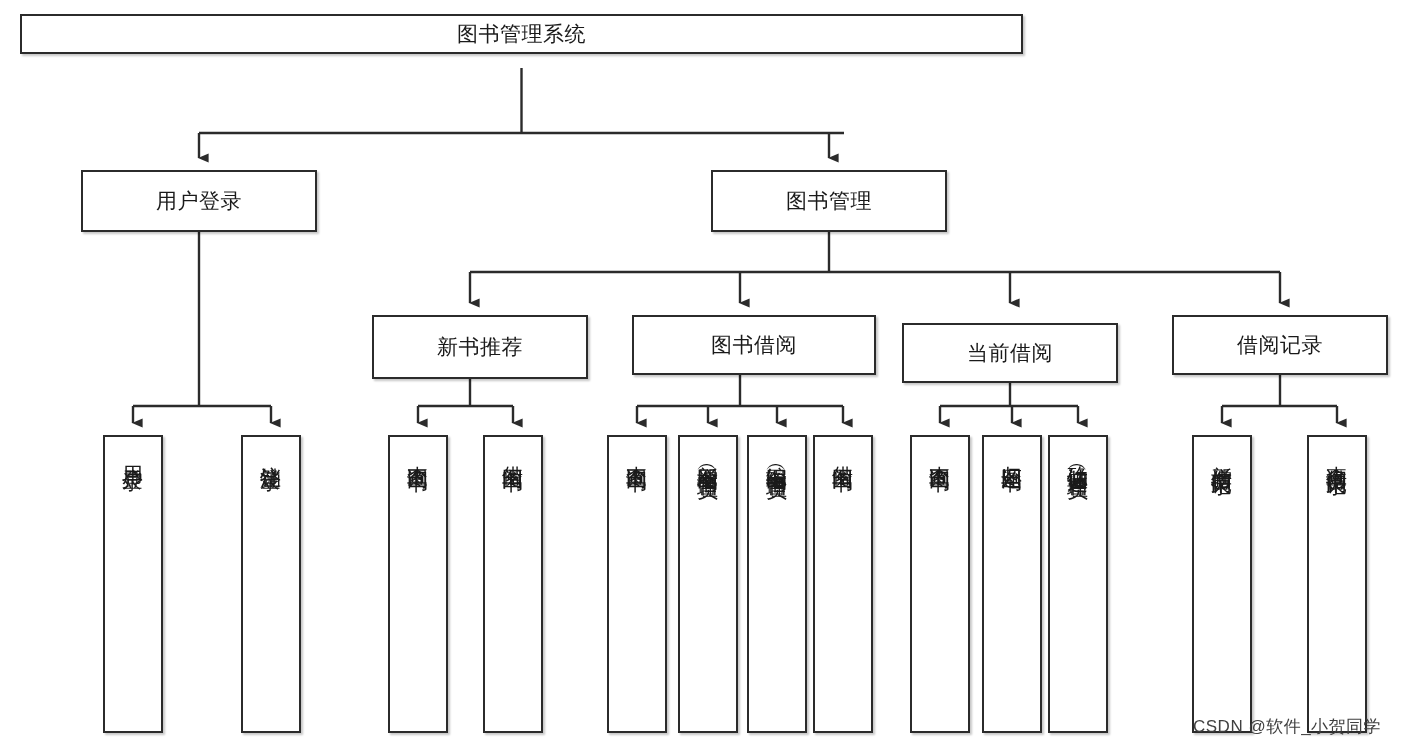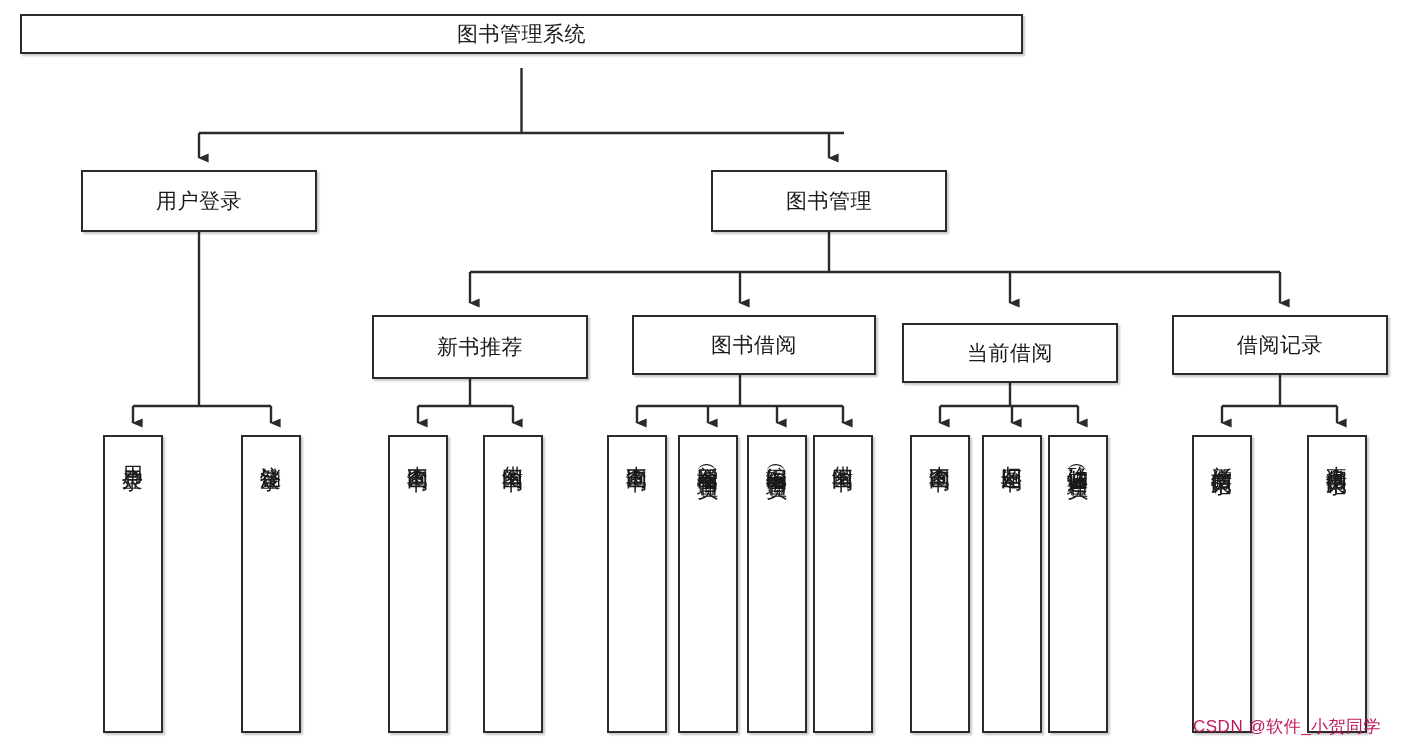--- a/index.html
+++ b/index.html
@@ -54,21 +54,21 @@
   .node.v .lbl {
     writing-mode: vertical-rl;
     text-orientation: upright;
     font-size: 21px;
     letter-spacing: 2px;
     line-height: 1;
   }
   .watermark {
     position: absolute;
     font-size: 17px;
-    color: #be185d;
+    color: #404040;
     white-space: nowrap;
     z-index: 3;
     letter-spacing: 0.5px;
   }
 </style>
 </head>
 <body>
 
 <div id="canvas">
 

